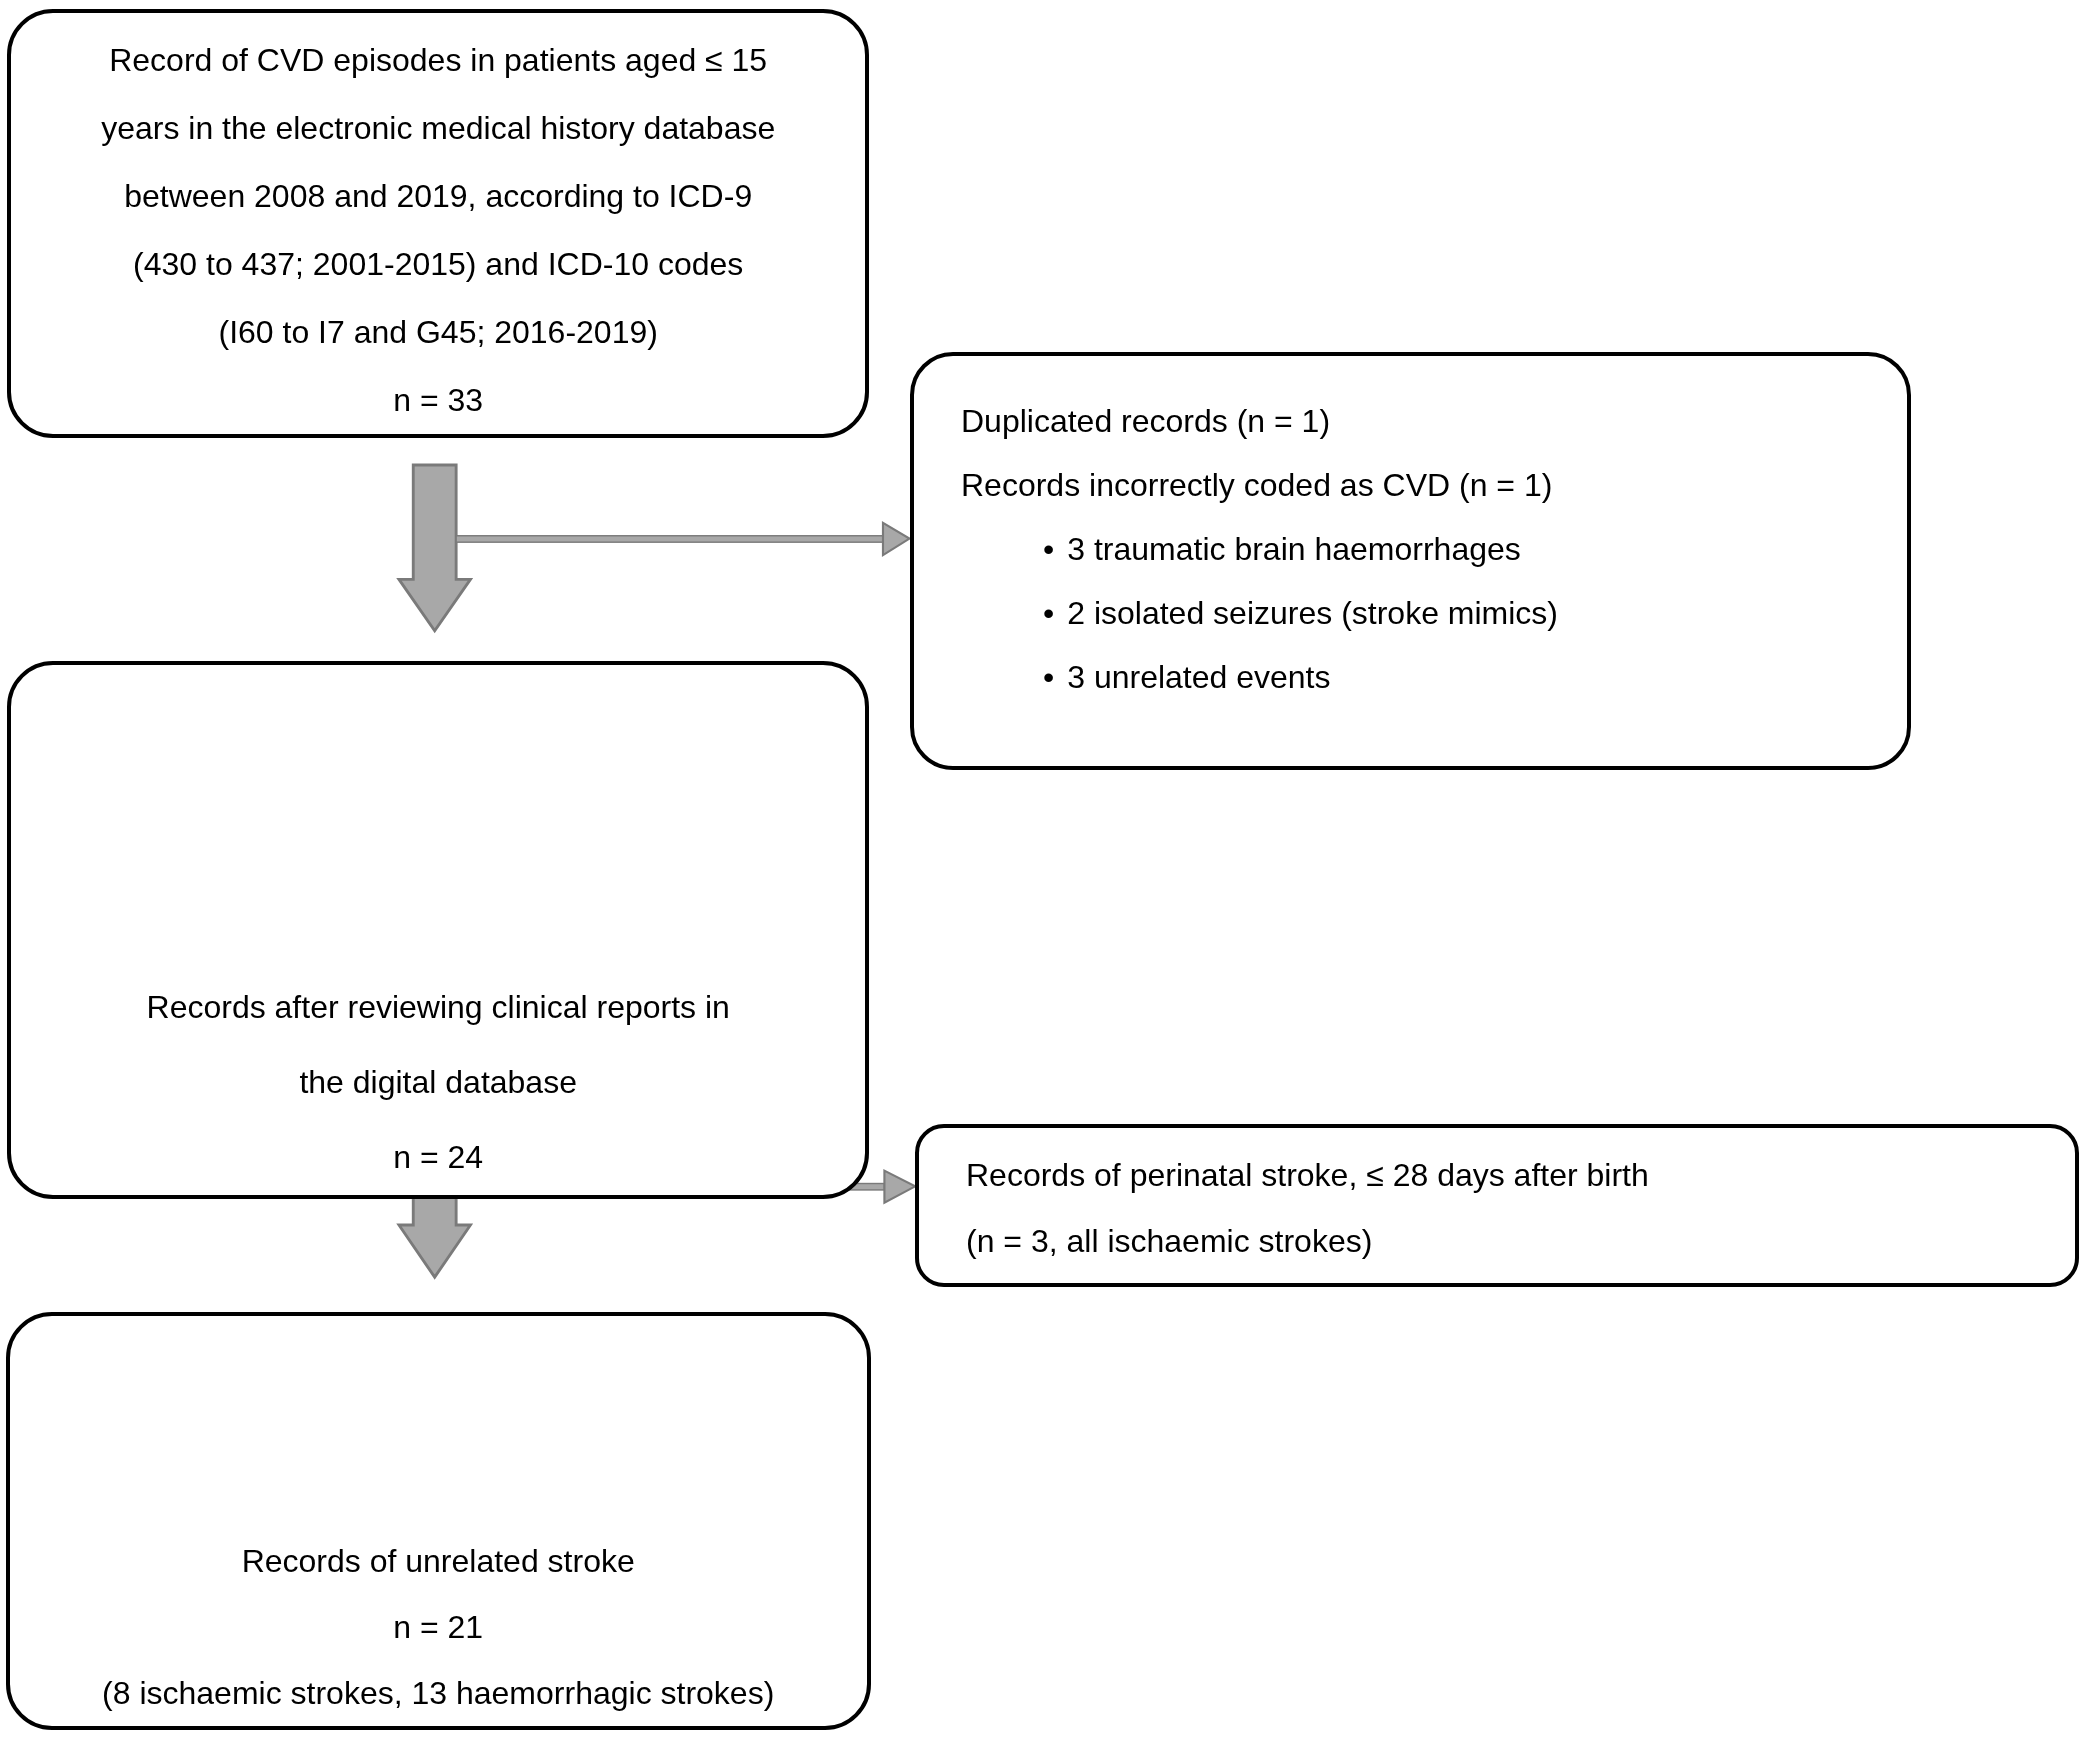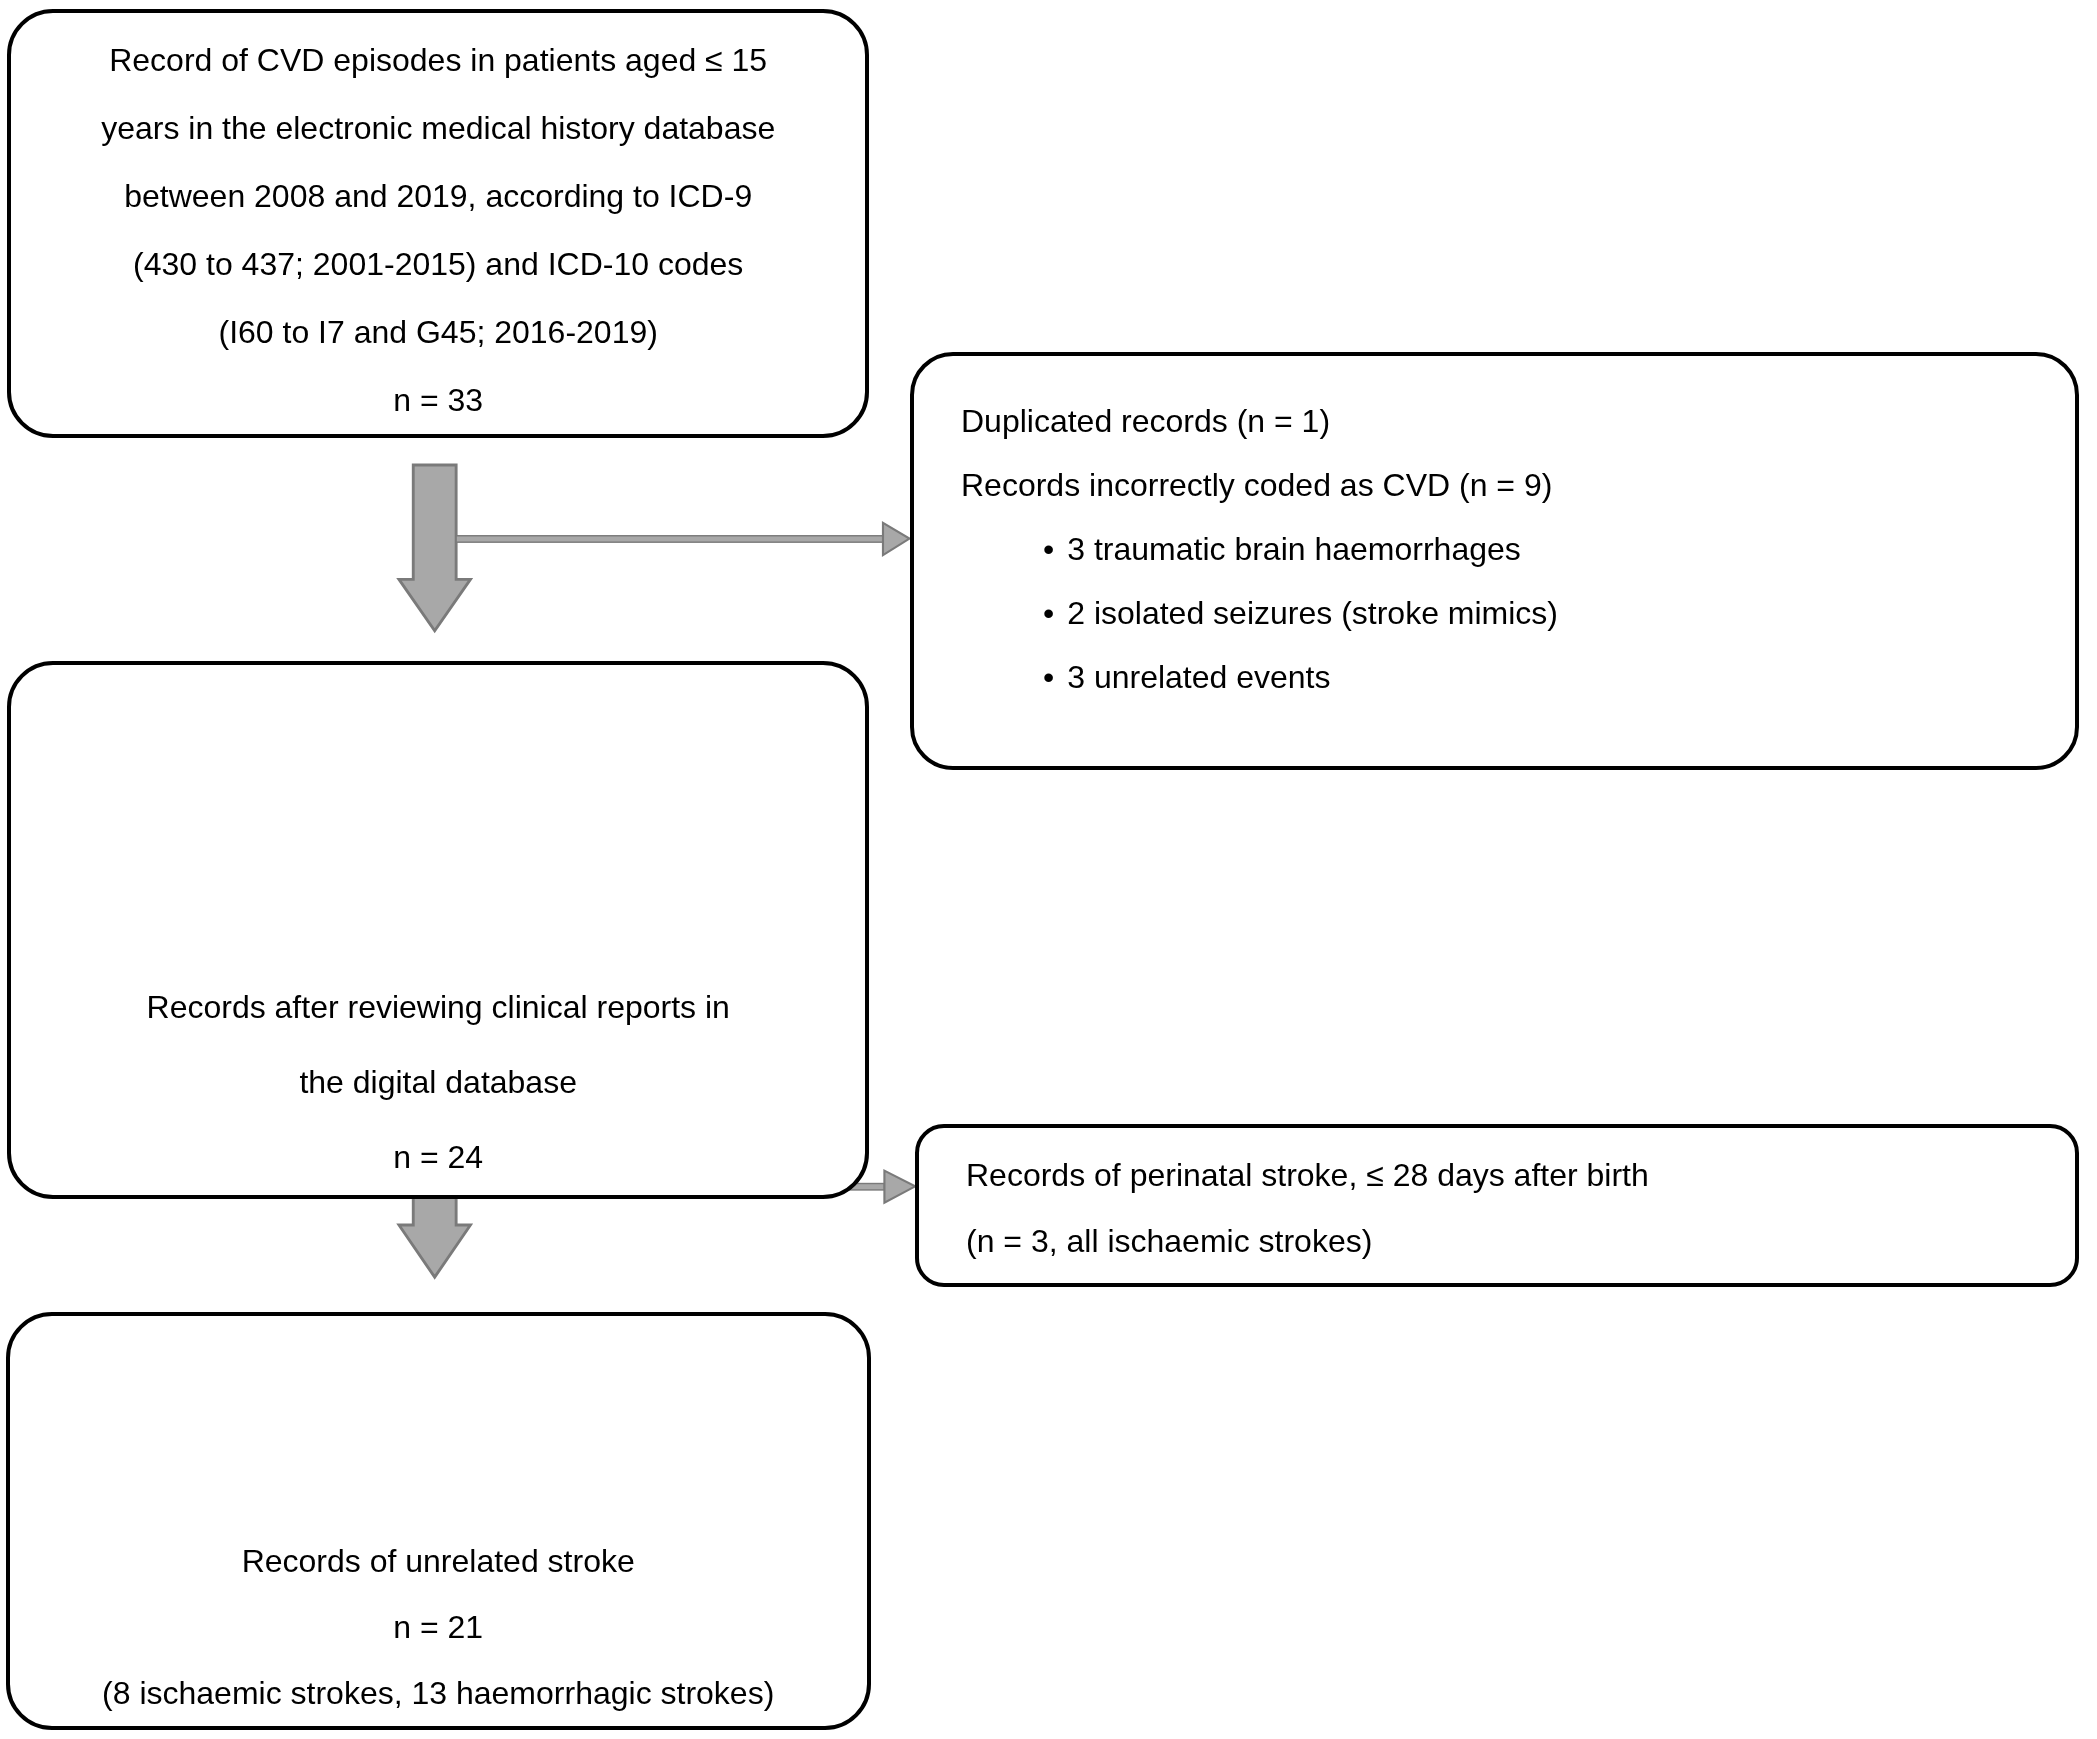--- a/index.html
+++ b/index.html
@@ -36,21 +36,21 @@
   }
   
   #box-source   { left: 7.2px;   top: 8.6px;   width: 862px; height: 429px; }
   #box-source .line { line-height: 68px; }
   #box-review   { left: 7.2px;   top: 661px;  width: 862px; height: 538px; }
   #box-review .line { line-height: 75px; }
   #box-final    { left: 5.7px;    top: 1312px; width: 865px; height: 418px; }
   #box-final .line { line-height: 66px; }
   
   #box-excluded1 {
-    left: 910px; top: 352px; width: 1169px; height: 418px;
+    left: 910px; top: 352px; width: 1001px; height: 418px;
     padding: 33px 21.5px 0 47px;
     border-radius: 43px;
   }
   #box-excluded1 .line { line-height: 64px; }
   #box-excluded2 {
     left: 915px; top: 1124px; width: 1164px; height: 163px;
     padding: 14.3px 21.5px 0 47px;
     border-radius: 29px;
   }
   #box-excluded2 .line { line-height: 66px; }
@@ -84,21 +84,21 @@
     <div class="line">Record of CVD episodes in patients aged ≤ 15</div>
     <div class="line">years in the electronic medical history database</div>
     <div class="line">between 2008 and 2019, according to ICD-9</div>
     <div class="line">(430 to 437; 2001-2015) and ICD-10 codes</div>
     <div class="line">(I60 to I7 and G45; 2016-2019)</div>
     <div class="line">n = 33</div>
   </div>
 
   <div class="fbox" id="box-excluded1">
     <div class="line">Duplicated records (n = 1)</div>
-    <div class="line">Records incorrectly coded as CVD (n = 9)</div>
+    <div class="line">Records incorrectly coded as CVD (n = 1)</div>
     <div class="line bullet-line"><span class="bullet">•</span><span>3 traumatic brain haemorrhages</span></div>
     <div class="line bullet-line"><span class="bullet">•</span><span>2 isolated seizures (stroke mimics)</span></div>
     <div class="line bullet-line"><span class="bullet">•</span><span>3 unrelated events</span></div>
   </div>
 
   <div class="fbox centered" id="box-review">
     <div class="line">Records after reviewing clinical reports in</div>
     <div class="line">the digital database</div>
     <div class="line">n = 24</div>
   </div>

